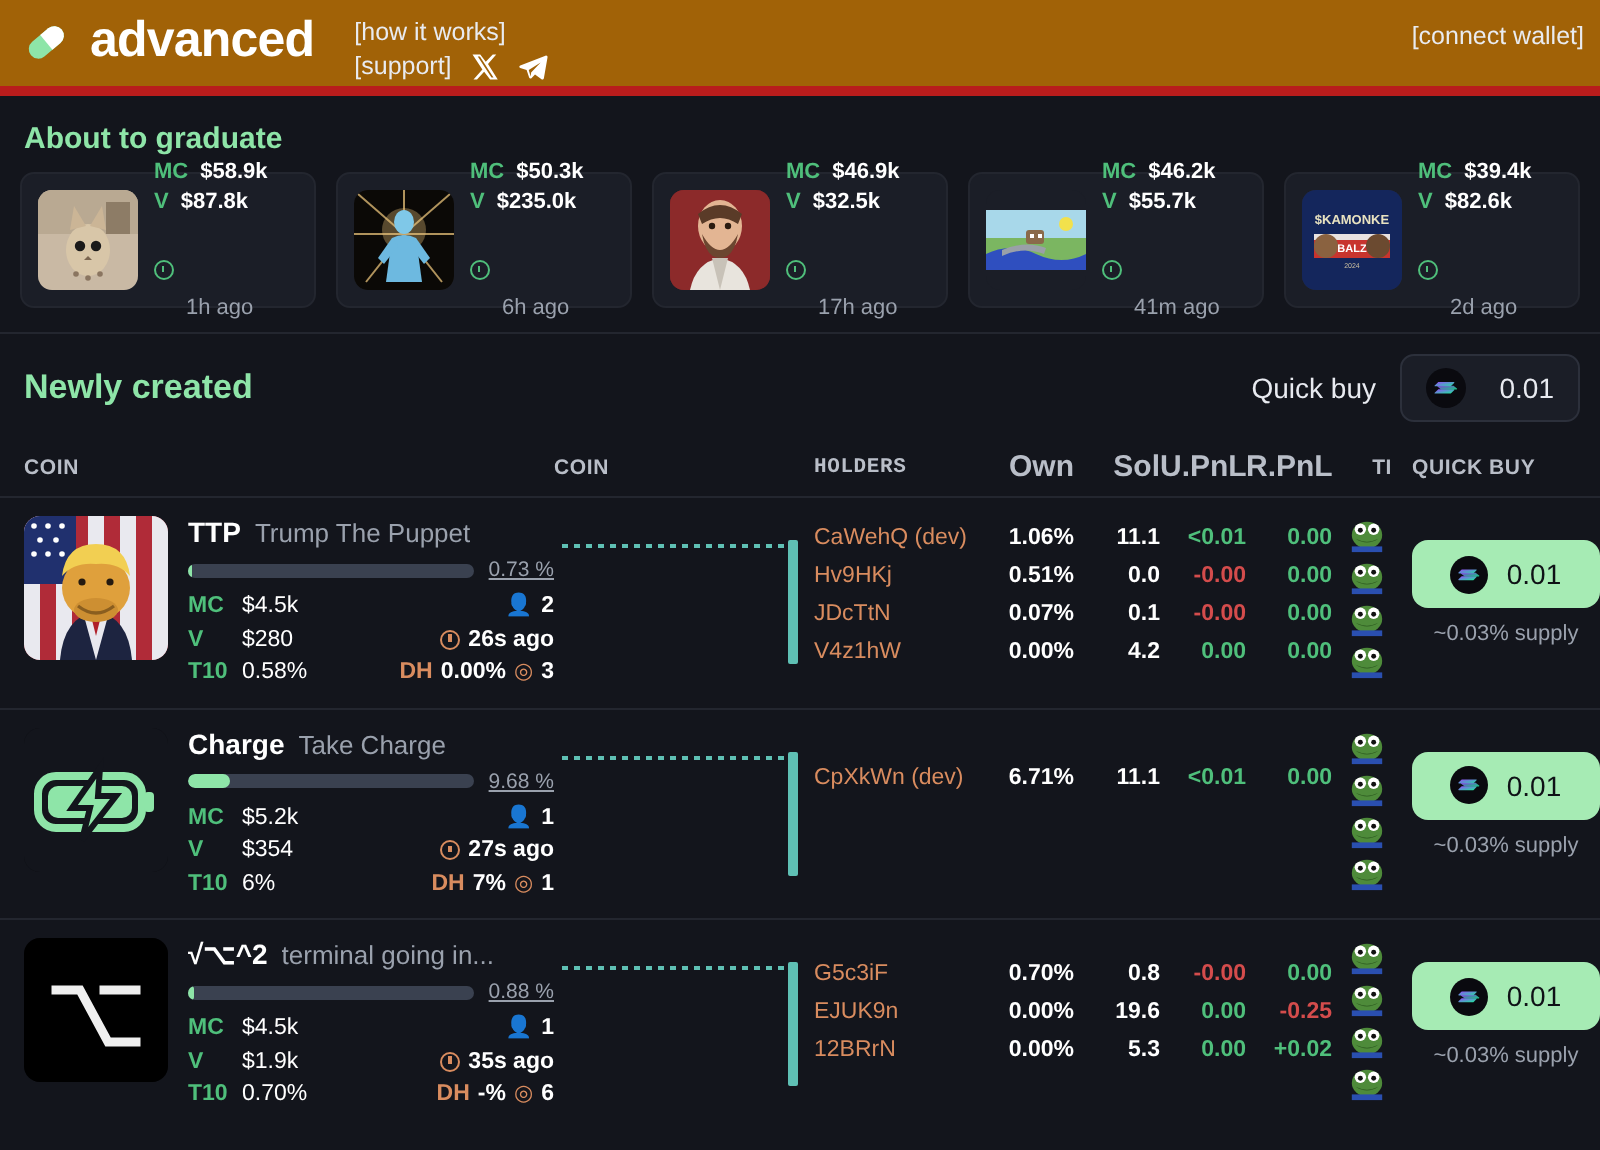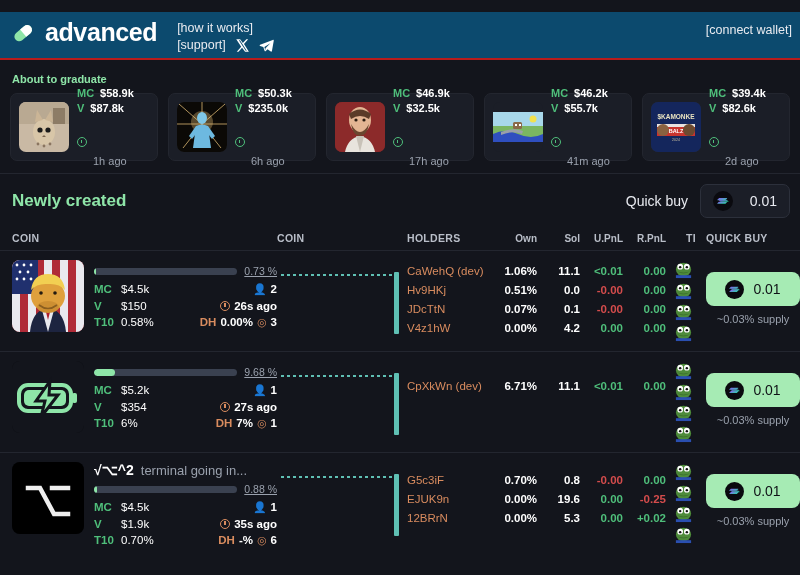--- a/index.html
+++ b/index.html
@@ -11,45 +11,44 @@
     overflow: hidden;
   }
   body { position: relative; }
 
   
   .header {
     height: 48px;
     display: flex;
     align-items: flex-start;
     padding: 6px 10px 0 10px;
-    background: #0c4a6e;
-    border-bottom: 2px solid #b91c1c;
+    background: #a16207;
+    border-bottom: 5px solid #b91c1c;
     position: relative;
-    margin-top: 12px;
   }
   .brand { display: flex; align-items: center; gap: 9px; }
   .pill-icon { width: 26px; height: 26px; position: relative; flex: none; }
   .brand-name {
     font-size: 25px; font-weight: 700; letter-spacing: -0.4px; color: #ffffff;
   }
   .header-links {
     margin-left: 20px; margin-top: 2px;
     font-size: 12.5px; line-height: 17px; color: #e9ebf0;
   }
   .header-links a { color: #e9ebf0; text-decoration: none; }
   .hl-row2 { display: flex; align-items: center; gap: 9px; }
   .xicon, .tgicon { display: inline-block; width: 15px; height: 15px; }
   .connect {
     position: absolute; right: 8px; top: 11px;
     font-size: 12.5px; color: #e9ebf0; white-space: nowrap;
   }
 
   
   .section-title {
-    color: #8ee5a8; font-size: 11px; font-weight: 600;
+    color: #8ee5a8; font-size: 15px; font-weight: 600;
     padding: 13px 12px 8px 12px;
   }
   .grad-strip {
     display: flex; gap: 10px; padding: 0 10px 12px 10px;
   }
   .grad-card {
     flex: 1 1 0; min-width: 0;
     background: #1b1e27; border: 1px solid #23262f; border-radius: 7px;
     display: flex; align-items: center; gap: 8px; padding: 8px;
     height: 68px;
@@ -102,22 +101,22 @@
   .qb-value { font-size: 14px; color: #e8eaf0; min-width: 34px; text-align: right; }
 
   
   .thead {
     display: flex; align-items: center;
     padding: 4px 0 6px 12px; color: #b9bec8;
     font-size: 10.5px; font-weight: 700; letter-spacing: .3px;
   }
   .th-coin { width: 265px; }
   .th-chart { width: 130px; }
-  .th-holders { flex: 1; }
-  .th-num { width: 43px; text-align: right; font-size: 10px; font-weight: 700; letter-spacing: 0; }
+  .th-holders { flex: 1; font-family: Liberation Mono, monospace; }
+  .th-num { width: 43px; text-align: right; font-size: 15px; font-weight: 700; letter-spacing: 0; }
   .th-num.own { width: 45px; }
   .th-av { width: 34px; text-align: right; padding-right: 4px; font-size: 10.5px; overflow: hidden;}
   .th-qb { width: 100px; padding-left: 6px; }
 
   .row {
     display: flex; align-items: flex-start;
     border-top: 1px solid #23262f;
     padding: 9px 0 9px 12px;
     min-height: 97px;
   }
@@ -465,38 +464,42 @@
         <path d="M34 52 l2 8 l2 -8 l-2 -2z" fill="#b0202a"></path>
         <ellipse cx="36" cy="36" rx="17" ry="16" fill="#dfa03c"></ellipse>
         <path d="M19 30 q2 -16 17 -16 q15 0 17 16 q-6 -7 -17 -6 q-11 -1 -17 6z" fill="#f2cf52"></path>
         <ellipse cx="36" cy="47" rx="11" ry="6" fill="#cd8f32"></ellipse>
         <path d="M27 45 q9 7 18 0" stroke="#8a5e1f" stroke-width="1.6" fill="none"></path>
         <circle cx="29" cy="33" r="1.8" fill="#241a10"></circle>
         <circle cx="43" cy="33" r="1.8" fill="#241a10"></circle>
       </svg>
     </div>
     <div class="coin-info">
+      <div class="coin-title">
+        <span class="coin-sym">TTP</span>
+        <span class="coin-name">Trump The Puppet</span>
+      </div>
       <div class="bondrow">
         <div class="bond-track">
             <div class="bond-fill" style="width:1.5%"></div>
           </div>
         <span class="bond-pct">0.73 %</span>
       </div>
       <div class="stats">
         <div class="stat-line">
           <span class="s-key">MC</span>
           <span class="s-val">$4.5k</span>
           <span class="s-right">
               <span class="person">👤</span>
               <span class="num-w">2</span>
             </span>
         </div>
         <div class="stat-line">
           <span class="s-key">V</span>
-          <span class="s-val">$150</span>
+          <span class="s-val">$280</span>
           <span class="s-right">
               <span class="clock-o"></span>
               <span class="age-o">26s ago</span>
             </span>
         </div>
         <div class="stat-line">
           <span class="s-key">T10</span>
           <span class="s-val">0.58%</span>
           <span class="s-right">
             <span class="dh-lbl">DH</span>
@@ -614,20 +617,24 @@
     <div class="coin-img">
       <svg width="72" height="72" viewBox="0 0 72 72">
         <rect width="72" height="72" fill="#13151c"></rect>
         <rect x="7" y="24" width="52" height="26" rx="9" fill="none" stroke="#8ee5a8" stroke-width="4"></rect>
         <rect x="12" y="29" width="42" height="16" rx="5" fill="#8ee5a8"></rect>
         <rect x="60" y="32" width="5" height="10" rx="2" fill="#8ee5a8"></rect>
         <path d="M38 20 L24 40 h9 L29 56 L46 34 h-9z" fill="#8ee5a8" stroke="#13151c" stroke-width="3"></path>
       </svg>
     </div>
     <div class="coin-info">
+      <div class="coin-title">
+        <span class="coin-sym">Charge</span>
+        <span class="coin-name">Take Charge</span>
+      </div>
       <div class="bondrow">
         <div class="bond-track">
             <div class="bond-fill" style="width:15%"></div>
           </div>
         <span class="bond-pct">9.68 %</span>
       </div>
       <div class="stats">
         <div class="stat-line">
           <span class="s-key">MC</span>
           <span class="s-val">$5.2k</span>

